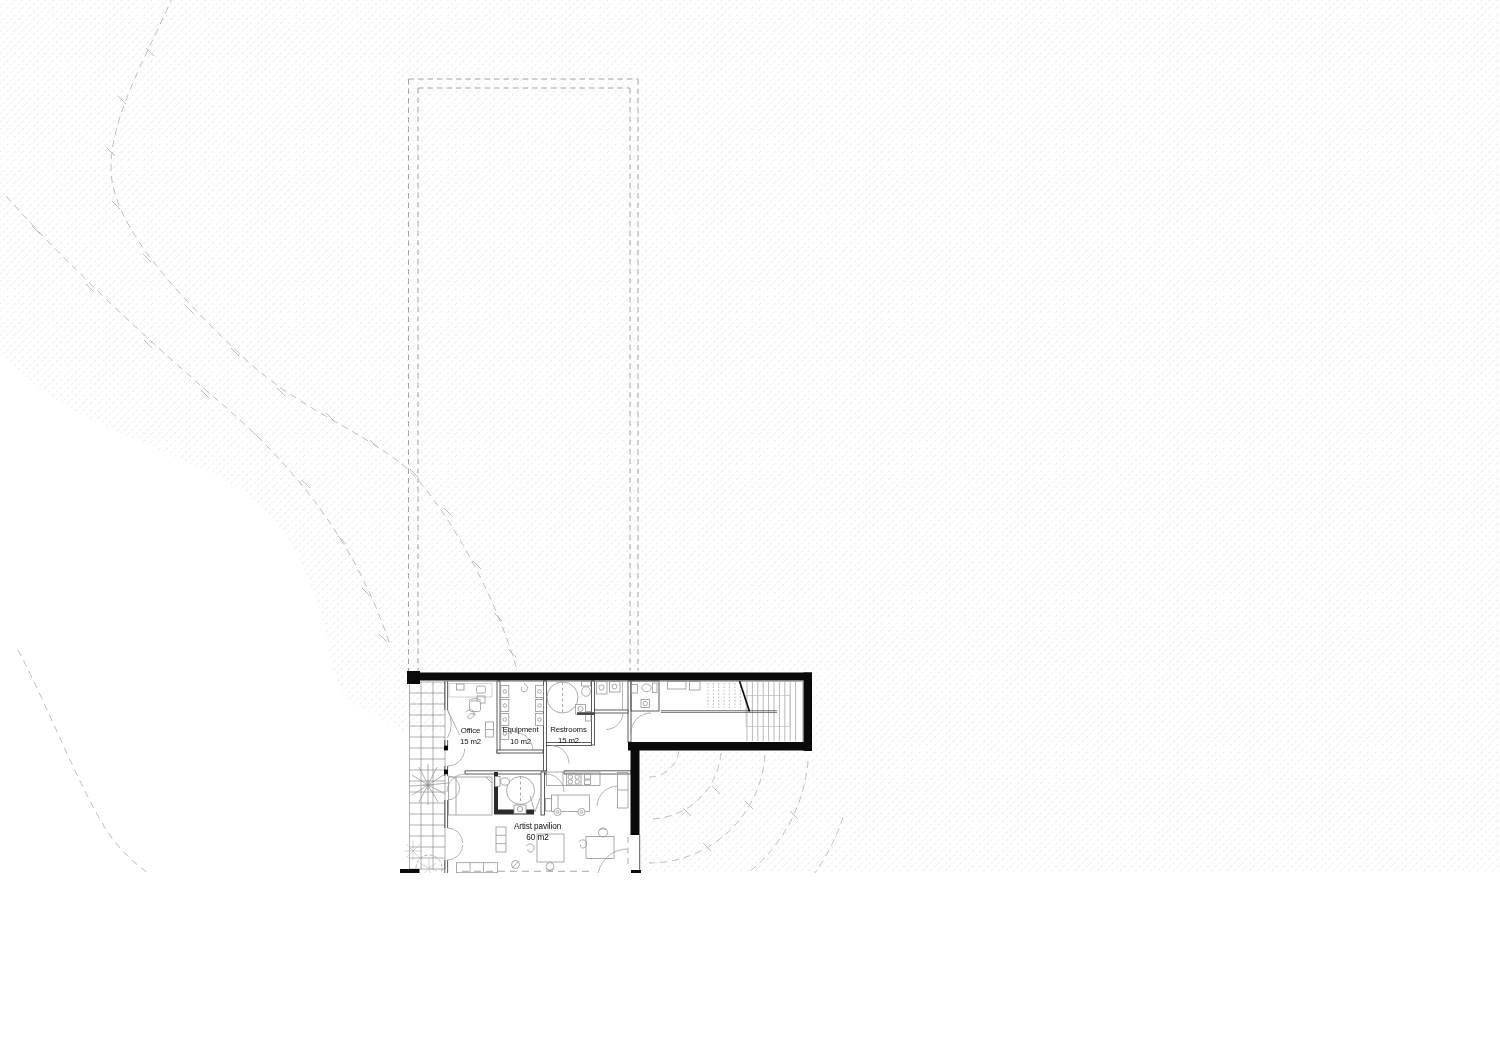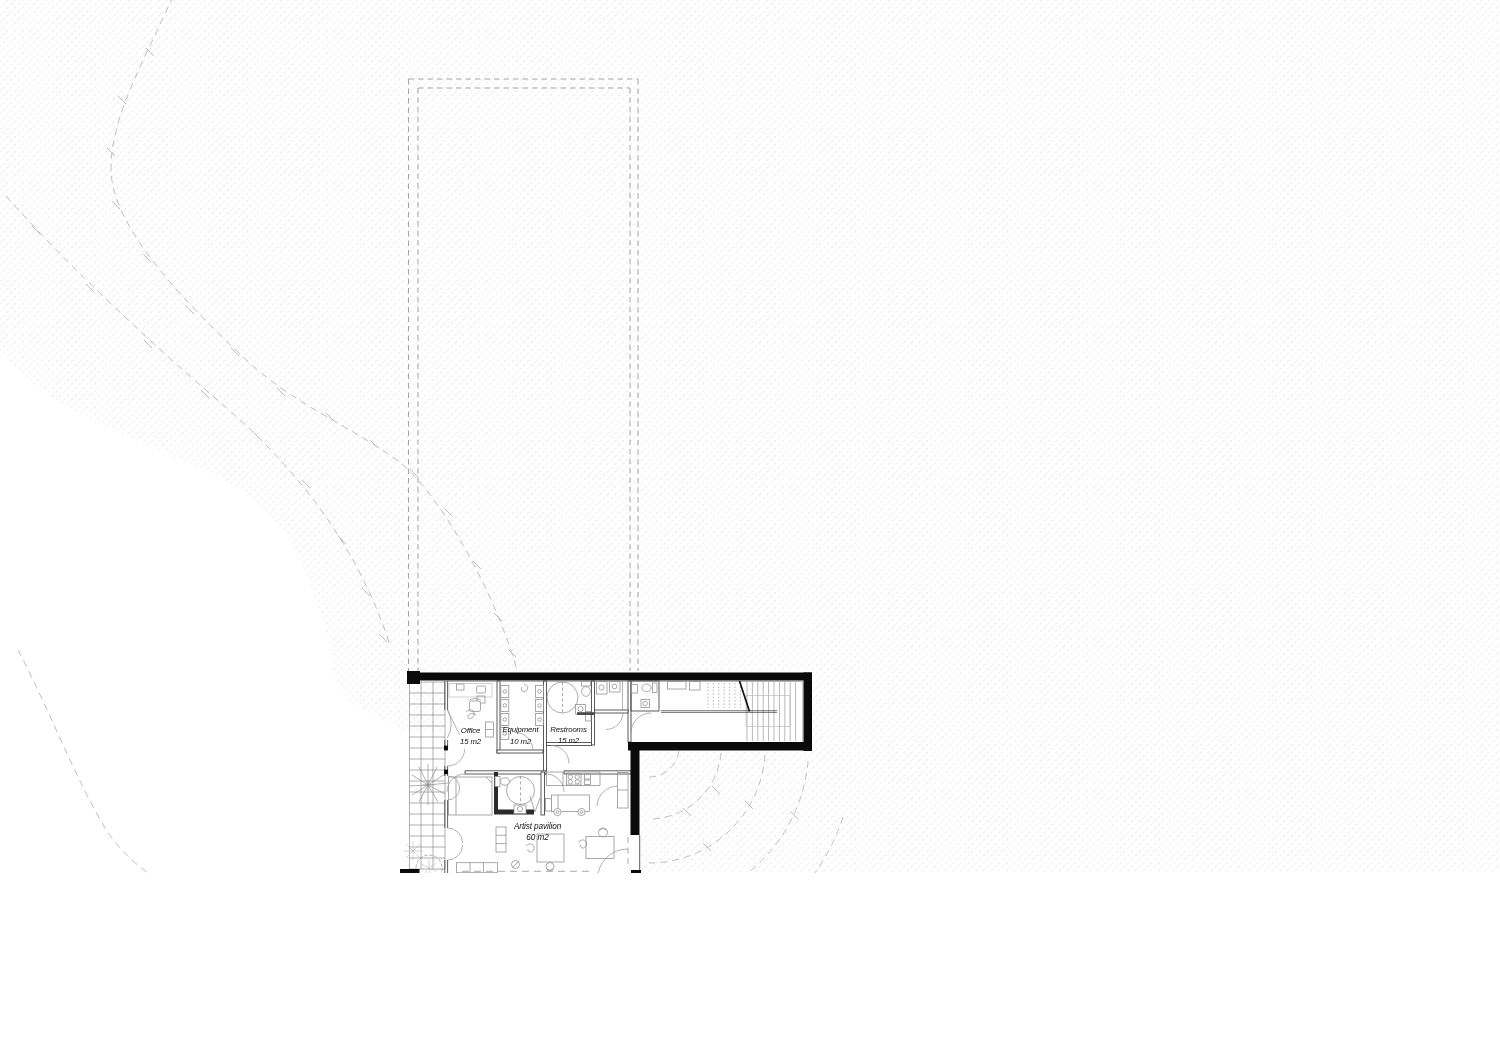--- a/index.html
+++ b/index.html
@@ -1,21 +1,21 @@
 <!DOCTYPE html>
 <html style="--wall: #0a0a0a; --line: #3f3f3f; --furn: #949494; --contour: #b7b7b7; --dash: #9a9a9a; --bg: #ffffff; --label: #111111;"><head>
 <meta charset="utf-8">
 <style>
   :root{
     --wall:#0a0a0a; --line:#3f3f3f; --lite:#777777; --furn:#949494;
     --arc:#9a9a9a; --contour:#b7b7b7; --dash:#9a9a9a; --bg:#ffffff; --label:#111111;
   }
   html,body{margin:0;padding:0;background:var(--bg);}
   #stage{position:relative;width:1500px;height:873px;background:var(--bg);overflow:hidden;
-         font-family:"Liberation Sans", sans-serif;font-style:italic;}
+         font-family:"Liberation Sans", sans-serif;}
   svg{position:absolute;left:0;top:0;display:block;}
   .w   {fill:var(--wall);stroke:none;}
   .wr  {fill:#ffffff;stroke:var(--line);stroke-width:.85;}
   .tl  {stroke:var(--line);stroke-width:.85;fill:none;}
   .tl2 {stroke:var(--lite);stroke-width:.55;fill:none;}
   .fu  {stroke:var(--furn);stroke-width:.8;fill:none;}
   .fuw {stroke:var(--furn);stroke-width:.8;fill:#ffffff;}
   .ful {stroke:#bdbdbd;stroke-width:.7;fill:none;}
   .ar  {stroke:var(--arc);stroke-width:.75;fill:none;}
   .ct  {stroke:var(--contour);stroke-width:1;fill:none;stroke-dasharray:7 5;}

